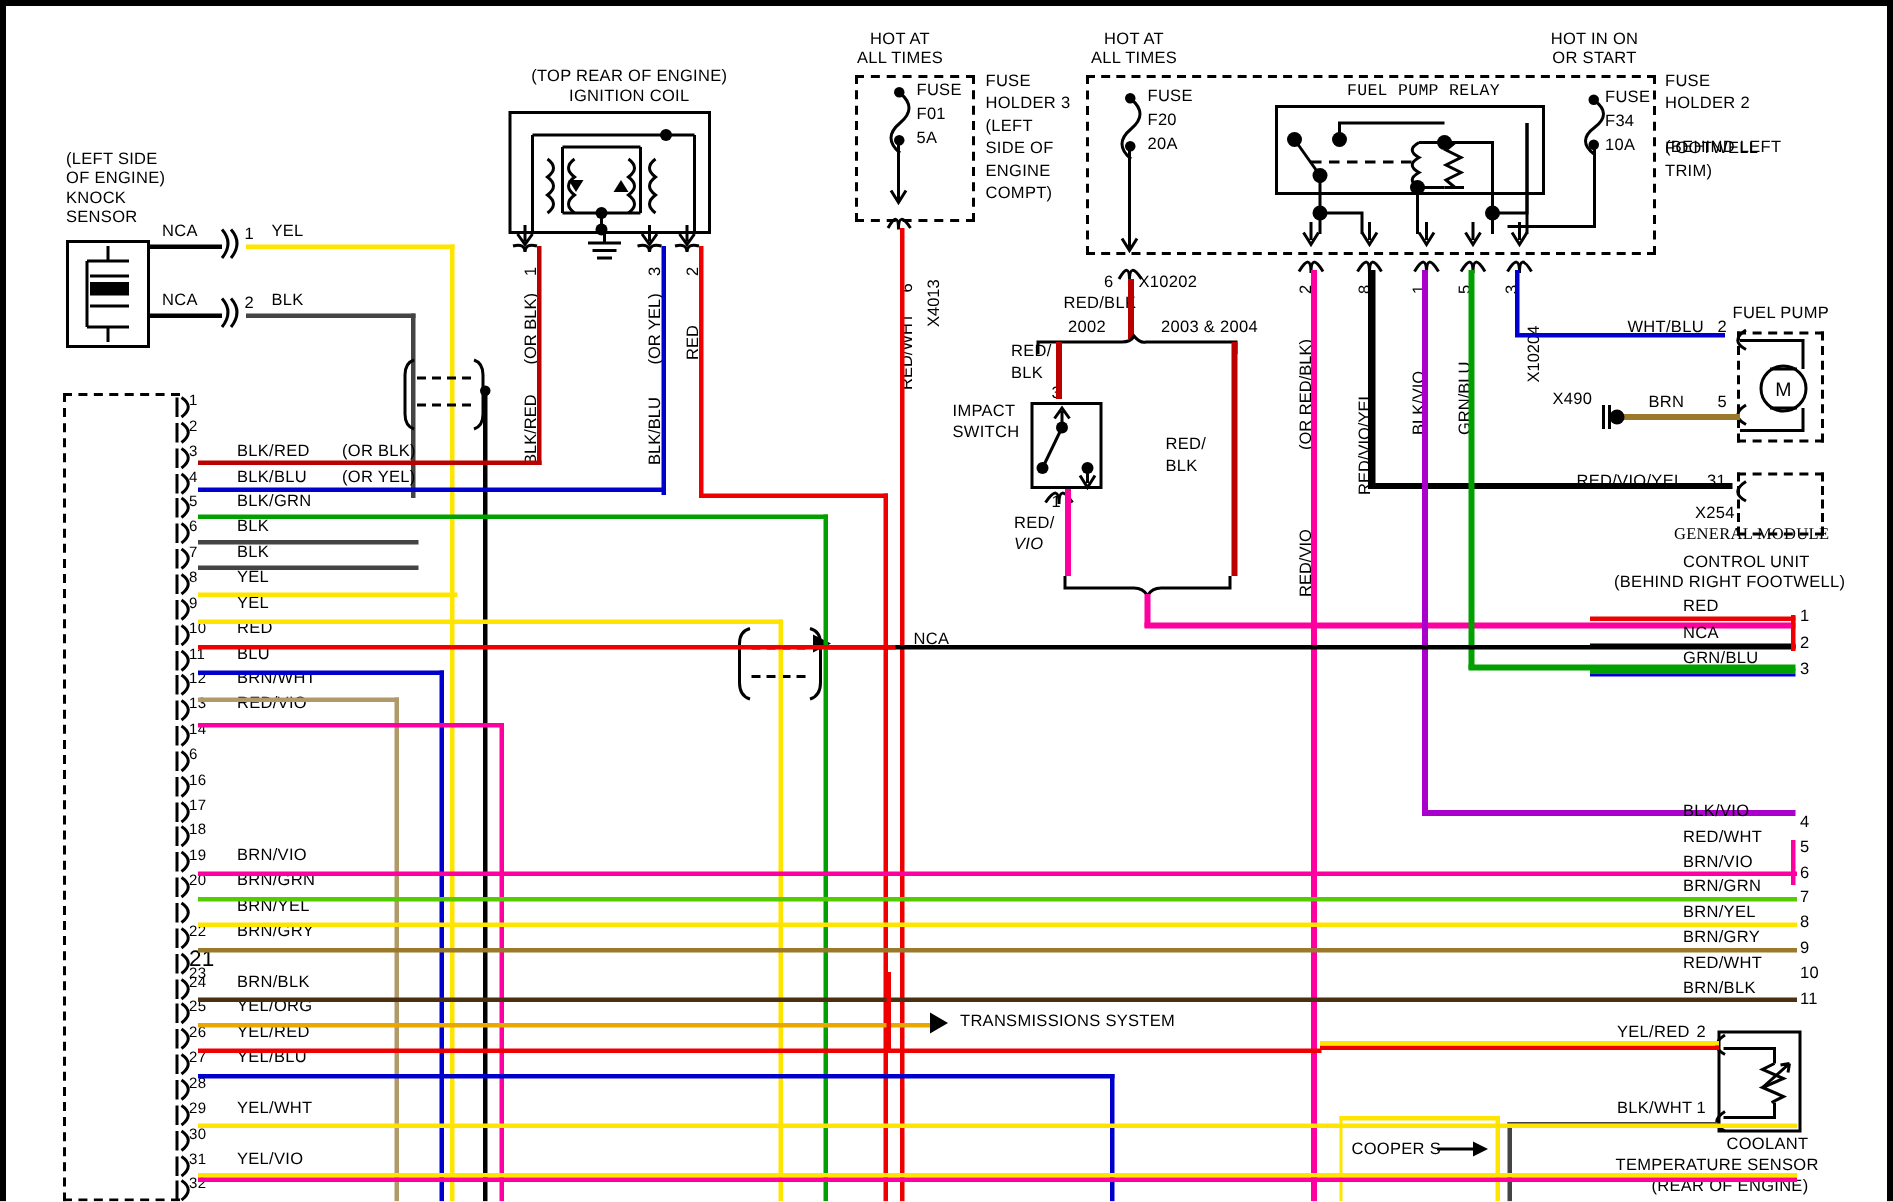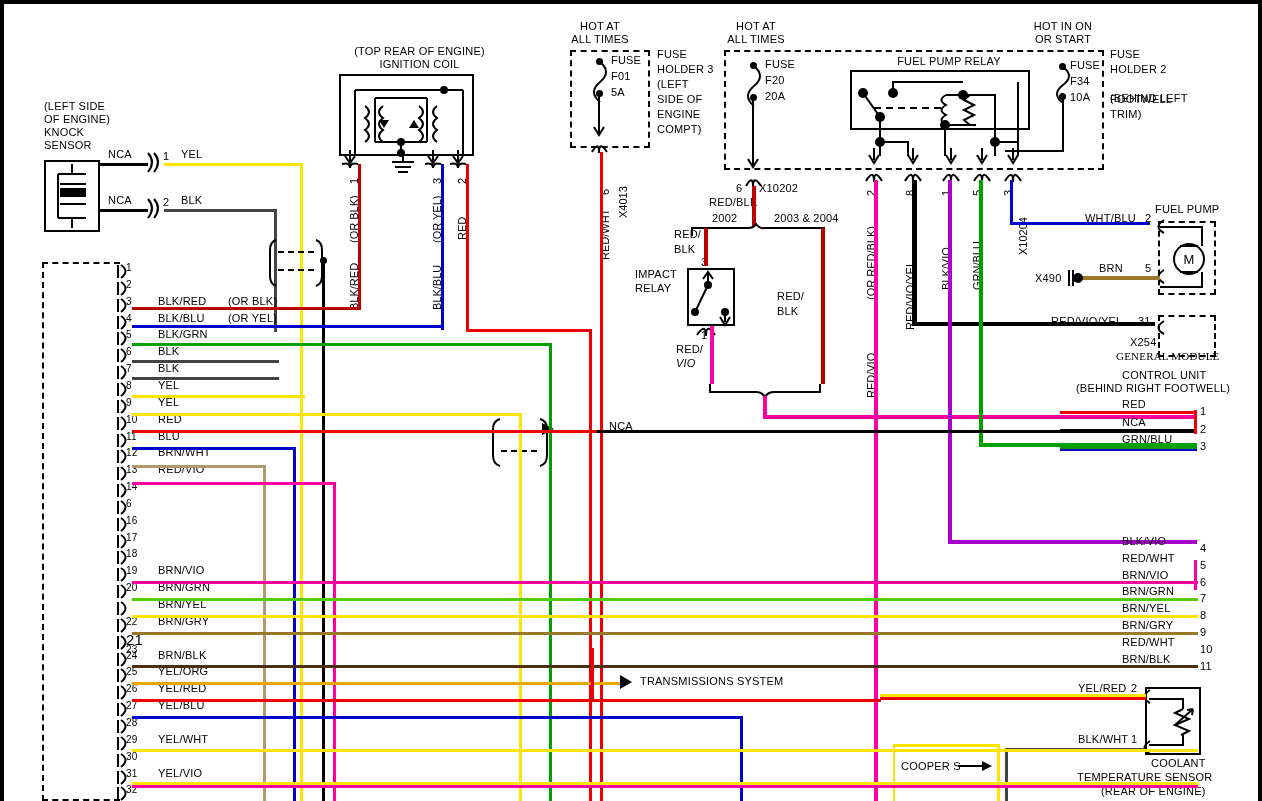--- a/index.html
+++ b/index.html
@@ -171,21 +171,21 @@
   <div class="lbl" style="left:709px;top:196px;">RED/BLK</div>
   <div class="w" style="left:752px;top:186px;width:4px;height:40px;background:#bb0000;"></div>
 
   <div class="lbl" style="left:692px;top:212px;margin-left:20px;">2002</div>
   <div class="lbl" style="left:774px;top:212px;">2003 &amp; 2004</div>
   <svg style="left:690px;top:222px;" width="146" height="16">
     <path d="M2 14 L2 6 L58 6 Q64 6 66 2 Q70 7 74 6 L134 6 L134 14" stroke="#000" stroke-width="2" fill="none"></path>
   </svg>
 
   <div class="lbl" style="left:635px;top:268px;">IMPACT</div>
-  <div class="lbl" style="left:635px;top:282px;">RELAY</div>
+  <div class="lbl" style="left:635px;top:282px;">SWITCH</div>
   <div class="lbl" style="left:674px;top:228px;">RED/</div>
   <div class="lbl" style="left:674px;top:243px;">BLK</div>
   <div class="lbl" style="left:701px;top:256px;">3</div>
   <div class="w" style="left:704px;top:228px;width:4px;height:38px;background:#bb0000;"></div>
   <div class="bx" style="left:687px;top:268px;width:48px;height:58px;"></div>
   <svg style="left:687px;top:268px;" width="50" height="60">
     <path d="M21 6 L21 14 M16 11 L21 4 L26 11" stroke="#000" stroke-width="2" fill="none"></path>
     <circle cx="21" cy="17" r="4" fill="#000"></circle>
     <path d="M21 17 L8 44" stroke="#000" stroke-width="2" fill="none"></path>
     <circle cx="8" cy="44" r="4" fill="#000"></circle>
@@ -203,21 +203,21 @@
   <div class="lbl" style="left:777px;top:290px;">RED/</div>
   <div class="lbl" style="left:777px;top:305px;">BLK</div>
   <div class="w" style="left:821px;top:228px;width:4px;height:156px;background:#bb0000;"></div>
 
   <svg style="left:708px;top:382px;" width="124" height="18">
     <path d="M2 2 L2 10 L48 10 Q54 10 57 15 Q60 10 66 10 L112 10 L112 2" stroke="#000" stroke-width="2" fill="none"></path>
   </svg>
   <div class="w" style="left:763px;top:396px;width:4px;height:22px;background:#ff00a0;"></div>
   <div class="w" style="left:763px;top:415px;width:434px;height:4px;background:#ff00a0;"></div>
 
-  <div class="lbl c" style="left:878px;top:55px;width:142px;">FUEL PUMP RELAY</div>
+  <div class="lbl c" style="left:878px;top:55px;width:142px;font-family:Liberation Mono, monospace;">FUEL PUMP RELAY</div>
   <div class="bx" style="left:850px;top:70px;width:180px;height:60px;"></div>
   <svg style="left:850px;top:70px;" width="182" height="105">
 
     <circle cx="13" cy="23" r="5" fill="#000"></circle>
     <path d="M13 23 L30 47" stroke="#000" stroke-width="2" fill="none"></path>
     <circle cx="30" cy="47" r="5" fill="#000"></circle>
     <circle cx="43" cy="23" r="5" fill="#000"></circle>
     <path d="M43 23 L43 12 L113 12" stroke="#000" stroke-width="2" fill="none"></path>
 
     <path d="M24 38 L93 38" stroke="#000" stroke-width="2" stroke-dasharray="7 5" fill="none"></path>
@@ -310,21 +310,21 @@
   <div class="lbl" style="left:1145px;top:212px;">2</div>
   <svg style="left:1152px;top:219px;" width="16" height="16">
     <path d="M12 1 Q1 8 12 14 Q1 8 12 1" stroke="#000" stroke-width="2" fill="none"></path>
   </svg>
   <div class="lbl" style="left:1099px;top:262px;">BRN</div>
   <div class="lbl" style="left:1145px;top:262px;">5</div>
   <svg style="left:1152px;top:269px;" width="16" height="16">
     <path d="M12 1 Q1 8 12 14 Q1 8 12 1" stroke="#000" stroke-width="2" fill="none"></path>
   </svg>
   <div class="w" style="left:1074px;top:276px;width:86px;height:4px;background:#9a7a2a;"></div>
-  <div class="lbl" style="left:1035px;top:272px;">X490</div>
+  <div class="lbl" style="left:1035px;top:260px;">X490</div>
   <svg style="left:1066px;top:268px;" width="18" height="20">
     <path d="M3 2 L3 18 M7 2 L7 18" stroke="#000" stroke-width="2"></path>
     <circle cx="12" cy="10" r="5" fill="#000"></circle>
   </svg>
 
   <div class="dbx" style="left:1158px;top:315px;width:58px;height:42px;"></div>
   <div class="lbl" style="left:1051px;top:315px;">RED/VIO/YEL</div>
   <div class="lbl" style="left:1138px;top:315px;">31</div>
   <svg style="left:1152px;top:320px;" width="16" height="16">
     <path d="M12 1 Q1 8 12 14 Q1 8 12 1" stroke="#000" stroke-width="2" fill="none"></path>

